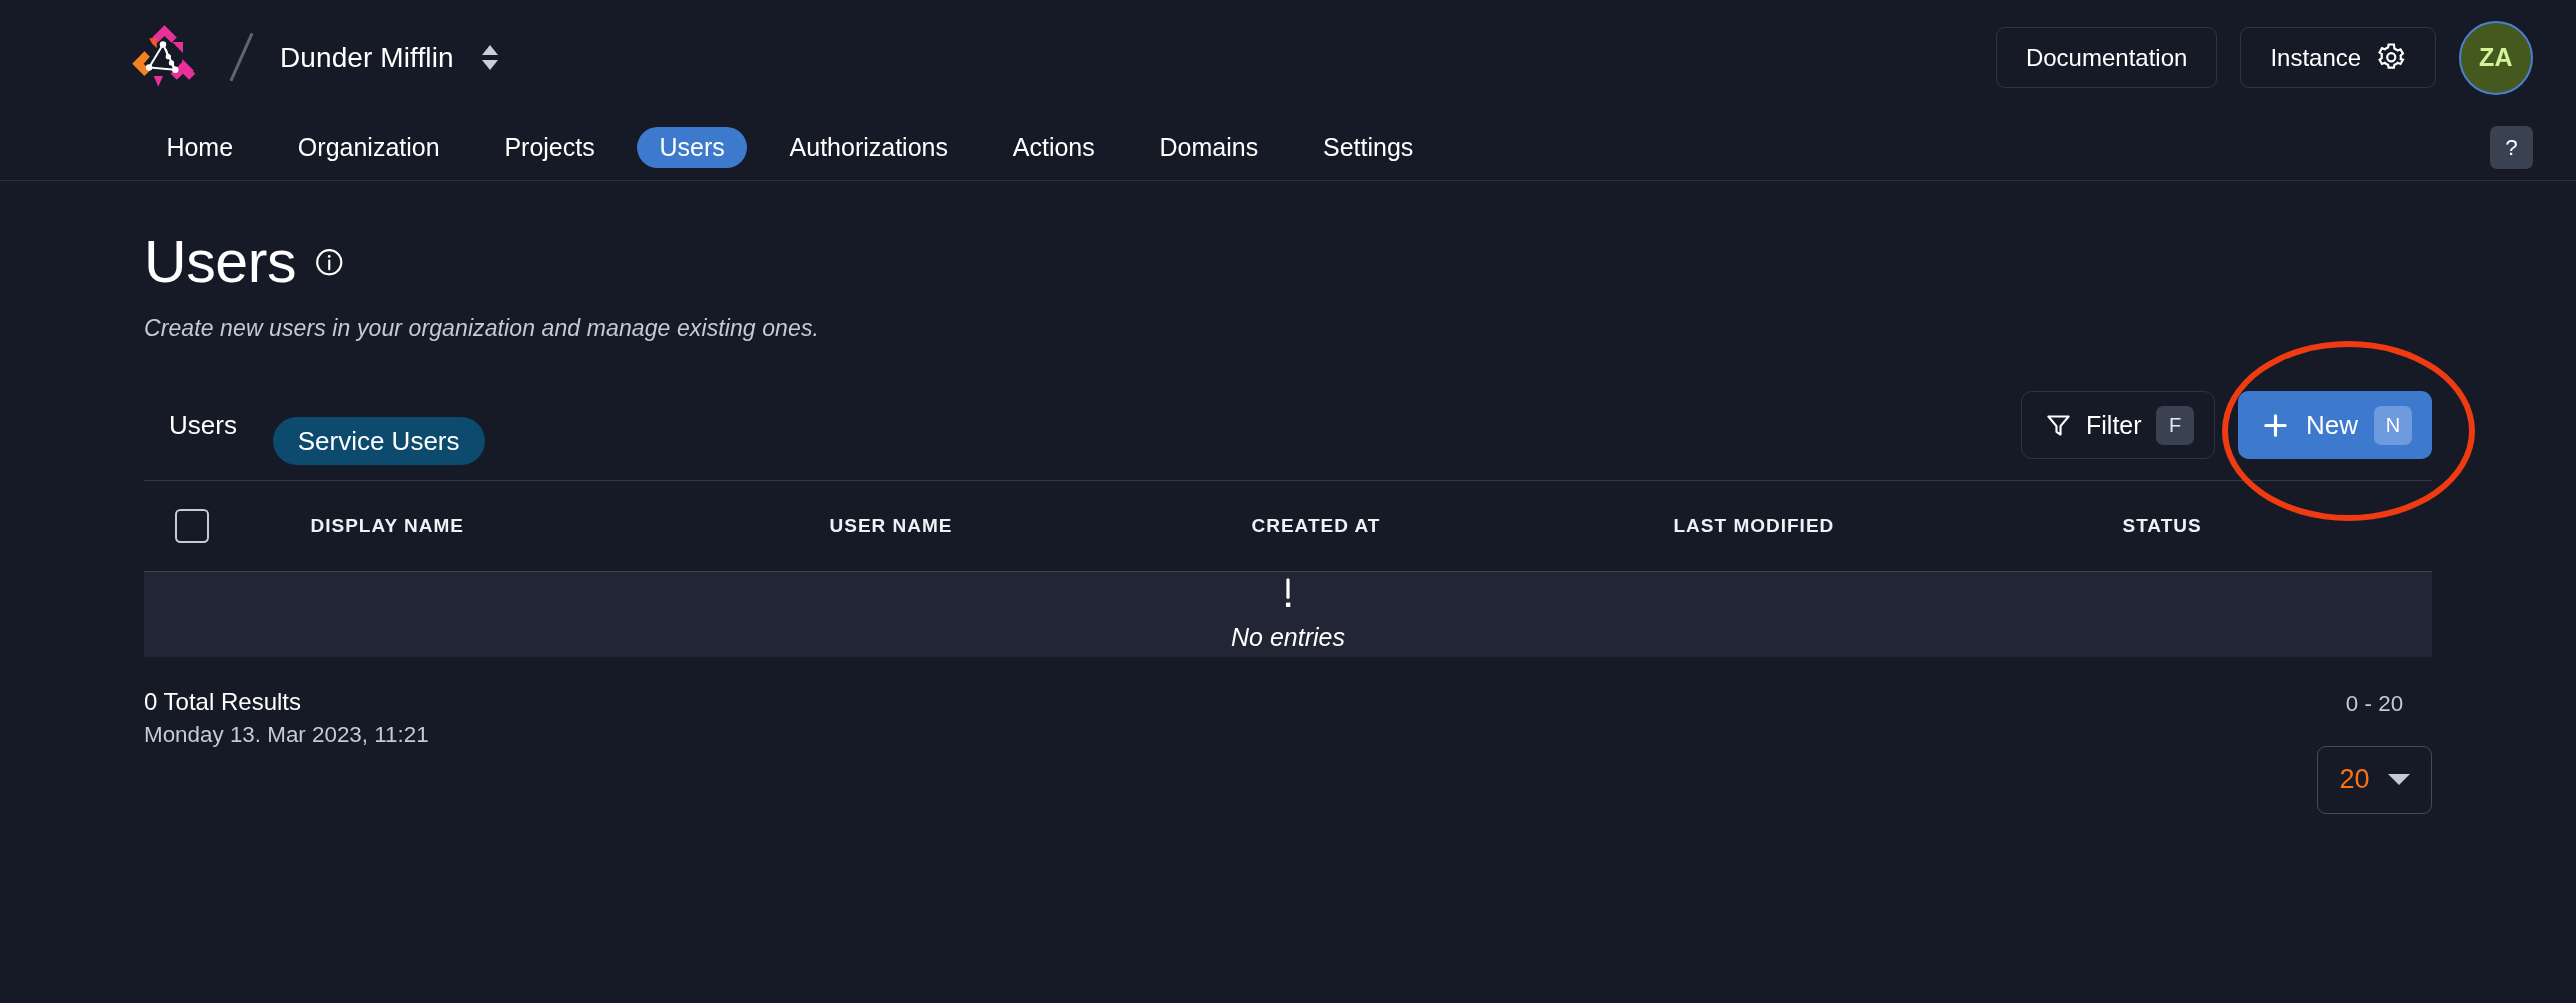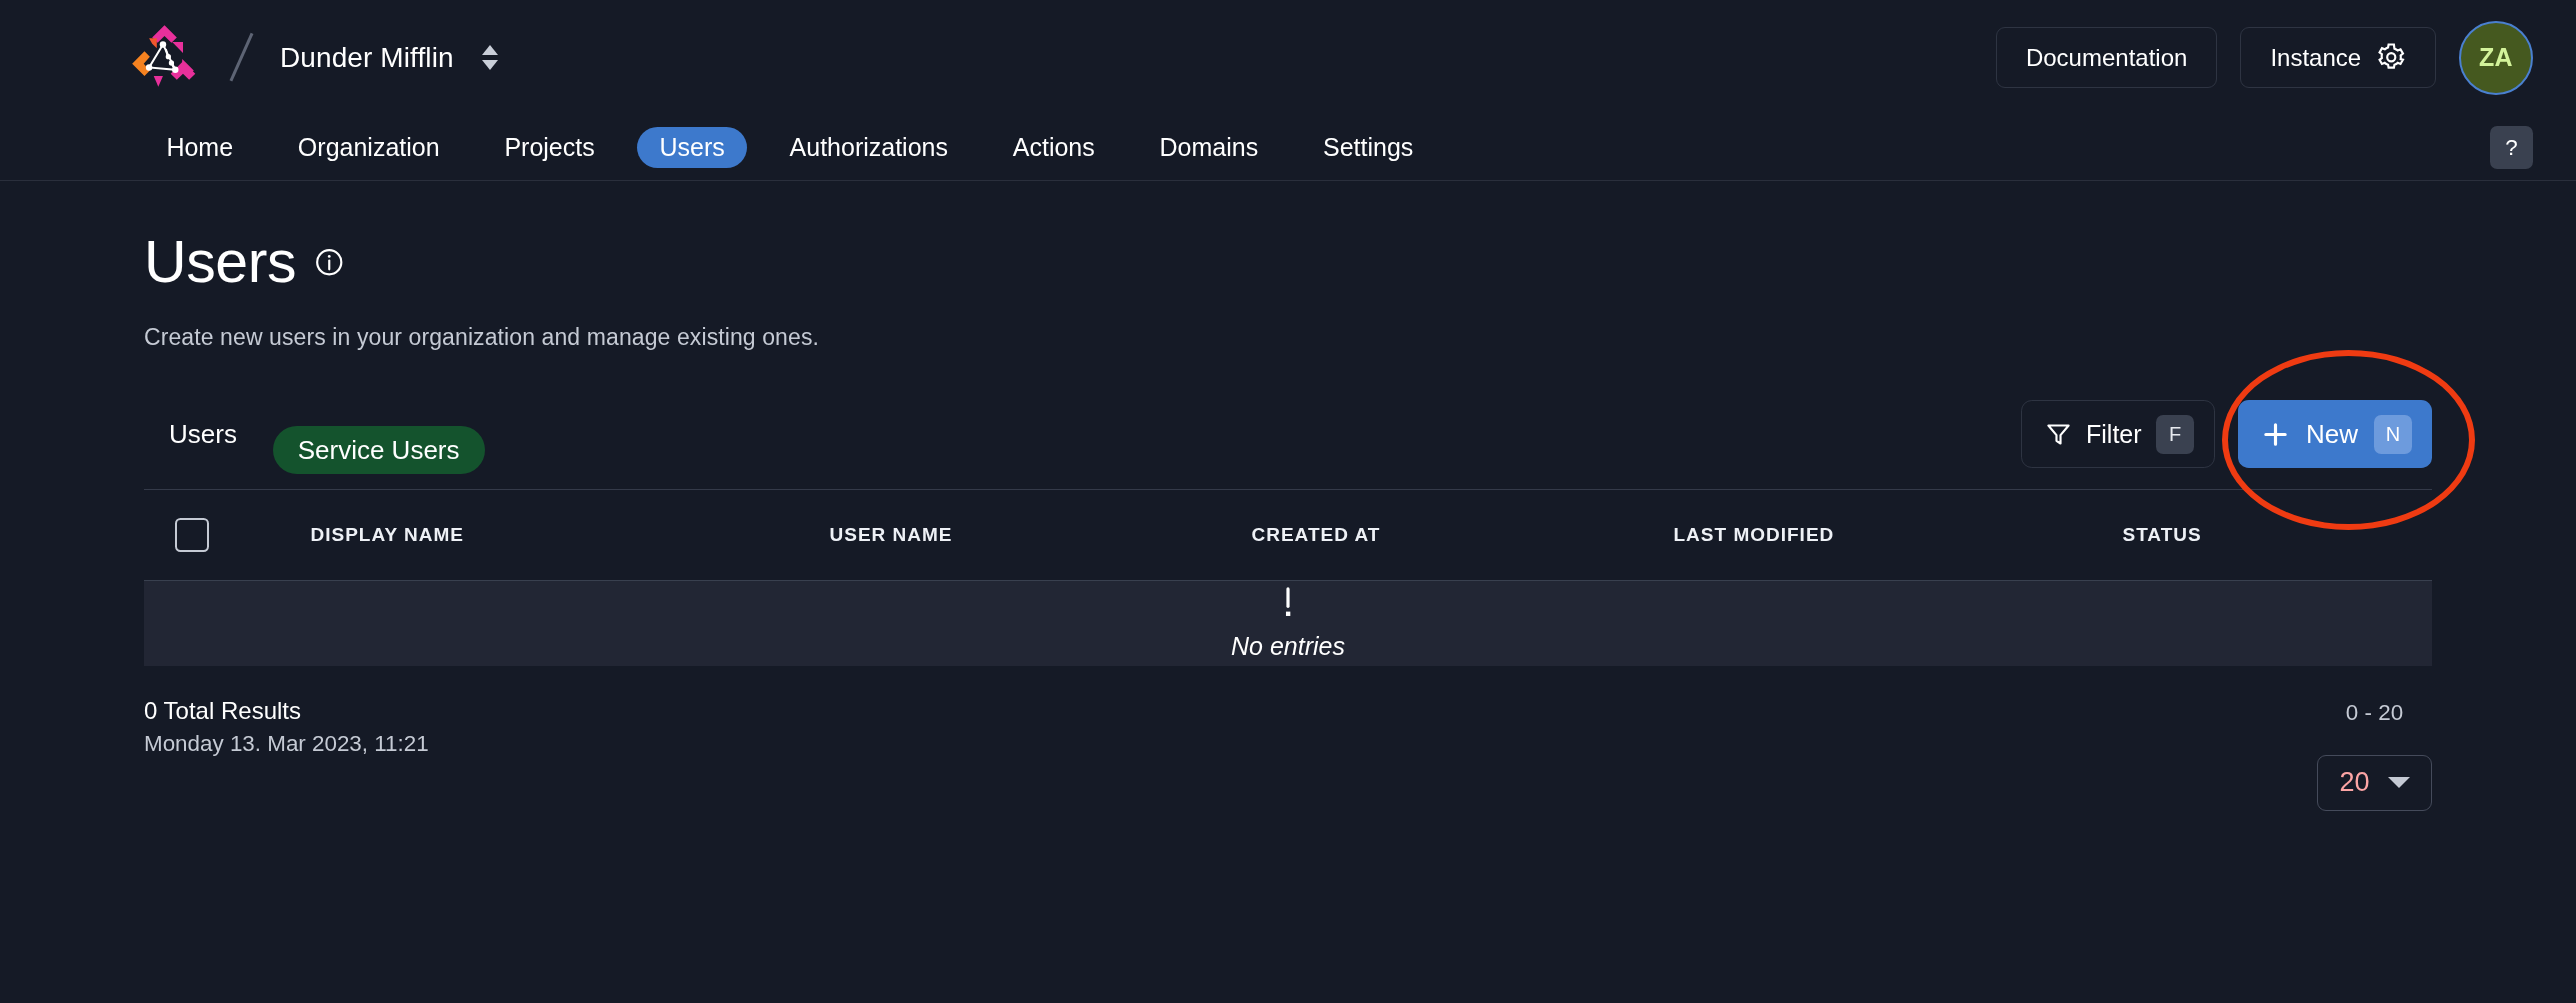--- a/index.html
+++ b/index.html
@@ -163,45 +163,46 @@
   .page-title {
     font-size: 59px;
     color: #ffffff;
     font-weight: normal;
     line-height: 1;
     letter-spacing: -0.4px;
   }
   .info-icon { width: 30.5px; height: 30.5px; display:block; cursor: pointer; }
 
   .page-sub {
-    margin-top: 32px;
+    margin-top: 23px;
     font-size: 23px;
     color: #c5cad4;
     letter-spacing: 0.1px;
+    font-style: italic;
   }
 
   
   .toolbar {
     margin-top: 48px;
     display: flex;
     align-items: center;
     height: 70px;
     position: relative;
   }
   .tabs { display: flex; align-items: center; gap: 10.8px; }
   .tab {
     font-size: 26px;
     color: #ffffff;
     padding: 10.8px 25px;
     border-radius: 897px;
     cursor: pointer;
     line-height: 1;
     white-space: nowrap;
   }
-  .tab.active { background: #14532d; margin-top: 32px; }
+  .tab.active { background: #0c4a6e; margin-top: 32px; }
 
   .actions { margin-left: auto; display: flex; align-items: center; gap: 23px; }
 
   .filter-btn {
     height: 68px;
     border: 0.9px solid #2e3442;
     border-radius: 10.8px;
     background: transparent;
     display: flex;
     align-items: center;
@@ -333,30 +334,30 @@
     gap: 29px;
     padding-top: 3.6px;
     flex-direction: column;
   }
   .range {
     font-size: 22.4px;
     color: #c5cad4;
     white-space: nowrap;
   }
   .pagesize {
-    height: 56px;
+    height: 68px;
     border: 0.9px solid #454b5b;
     border-radius: 9px;
     background: transparent;
     display: flex;
     align-items: center;
     gap: 18px;
     padding: 0 21.5px;
     cursor: pointer;
-    color: #fca5a5;
+    color: #f97316;
     font-size: 27px;
     font-family: "Liberation Sans", sans-serif;
   }
   .caret-down {
     width: 0; height: 0;
     border-left: 11.7px solid transparent;
     border-right: 11.7px solid transparent;
     border-top: 11.7px solid #c5cad4;
   }
 </style>

